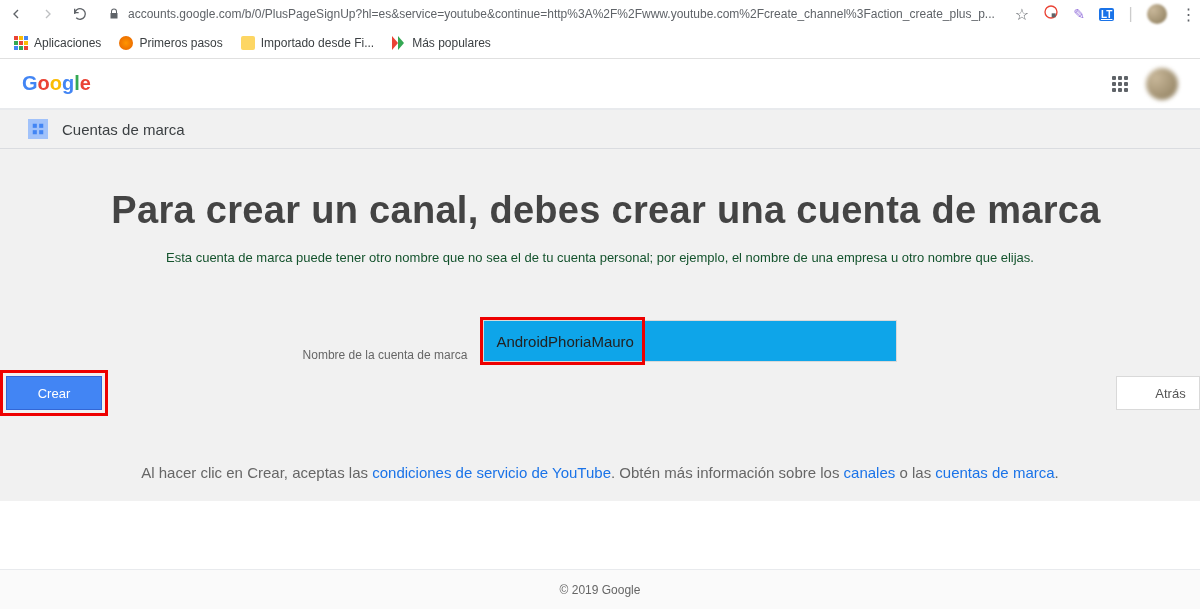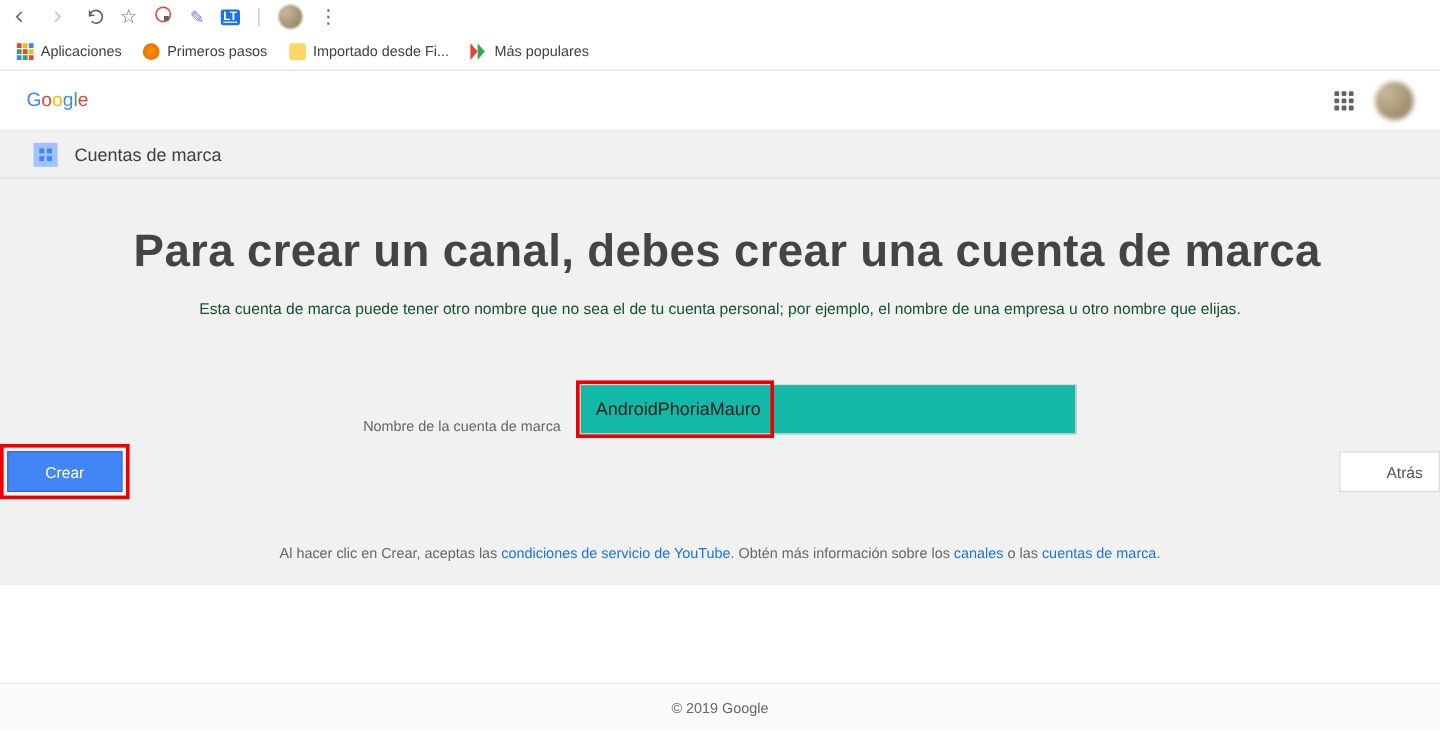--- a/index.html
+++ b/index.html
@@ -27,49 +27,49 @@
     .apps-icon span:nth-child(5){background:#ea4335;}
     .apps-icon span:nth-child(6){background:#fbbc04;}
     .apps-icon span:nth-child(7){background:#4285f4;}
     .apps-icon span:nth-child(8){background:#34a853;}
     .apps-icon span:nth-child(9){background:#ea4335;}
     .ff-icon { width:14px; height:14px; border-radius:50%; background: radial-gradient(circle,#ff9500,#e66000); }
     .folder-icon { width:14px; height:14px; background:#fdd663; border-radius:2px; }
 
     
     .google-header { background: #fff; height: 50px; display: flex; align-items: center; padding: 0 22px; justify-content: space-between; border-bottom: 1px solid #e8eaed; }
-    .google-logo { font-size: 16px; font-weight: 400; font-family: 'Product Sans', Arial; }
+    .google-logo { font-size: 20px; font-weight: 700; font-family: 'Product Sans', Arial; }
     .logo-g1 { color:#4285f4; } .logo-o1 { color:#ea4335; } .logo-o2 { color:#fbbc04; }
     .logo-g2 { color:#4285f4; } .logo-l { color:#34a853; } .logo-e { color:#ea4335; }
     .header-right { display:flex; align-items:center; gap:18px; }
     .apps-grid { width:16px; height:16px; display:grid; grid-template-columns:repeat(3,4px); grid-template-rows:repeat(3,4px); gap:2px; cursor:pointer; }
     .apps-grid span { width:4px; height:4px; background:#5f6368; border-radius:1px; }
     .avatar-large { width:32px; height:32px; border-radius:50%; background: radial-gradient(circle at 30% 30%, #c9b89a, #8a7a5a); filter: blur(2px); cursor:pointer; }
 
     
     .subheader { background: #f1f1f1; border-top:1px solid #e8eaed; border-bottom:1px solid #dadce0; height:40px; display:flex; align-items:center; padding:0 28px; gap:14px; font-size:15px; color:#3c4043; }
     .brand-icon { width:20px; height:20px; background:#a1c2fa; display:flex; align-items:center; justify-content:center; }
     .brand-icon svg { width:14px; height:14px; }
 
     
     .main { background:#f1f1f1; padding: 40px 0 20px; text-align:center; }
     .headline { font-size:38px; font-weight:700; color:#444; margin-bottom:18px; letter-spacing:0.3px;margin-left:12px; }
     .subtext { font-size:13px; color:#14532d; }
 
     .form-row { margin-top: 55px; display:flex; align-items:flex-end; justify-content:center; gap: 16px; }
     .field-label { font-size:12px; color:#666; }
     .red-box { border:3px solid #e00; padding:3px; display:inline-block; }
-    .name-input { width:414px; height:42px; background:#14b8a6; border:1px solid #d9d9d9; font-size:15px; padding:0 12px; color:#222; }
+    .name-input { width:414px; height:42px; background:#0ea5e9; border:1px solid #d9d9d9; font-size:15px; padding:0 12px; color:#222; }
     .name-input-wrap { position: relative; display:inline-block; }
 
     .btn-row { margin-top: 8px; display:flex; align-items:center; justify-content:space-between; gap:6px; }
     .btn-create { width:96px; height:34px; background:#4285f4; color:#fff; border:1px solid #3367d6; font-size:13px; cursor:pointer; }
     .btn-back { width:84px; height:34px; background:#fff; color:#555; border:1px solid #d9d9d9; font-size:13px; cursor:pointer;padding-left:25px; }
 
-    .disclaimer { margin-top: 38px; font-size:12px; color:#666; }
+    .disclaimer { margin-top: 48px; font-size:15px; color:#666; }
     .disclaimer a { color:#1a73e8; text-decoration:none; cursor:pointer; }
 
     .footer { background:#fafafa; border-top:1px solid #e8eaed; height: 40px; display:flex; align-items:center; justify-content:center; font-size:12px; color:#666; position:absolute; bottom:0; width:100%; }
     .play-icon { position:relative; width:14px; height:14px; }
     .play-icon::before { content:''; position:absolute; width:0; height:0; border-top:7px solid transparent; border-bottom:7px solid transparent; border-left:6px solid #ea4335; left:0; }
     .play-icon::after { content:''; position:absolute; width:0; height:0; border-top:7px solid transparent; border-bottom:7px solid transparent; border-left:6px solid #34a853; left:6px; }
 
     .lt-badge { font-size:10px; font-weight:bold; color:#fff; background:#1a73e8; padding:1px 2px; border-radius:2px; text-decoration:underline; }
     .ext-icon1 svg { width:16px; height:16px; }
     .pen-icon { color:#9370db; font-size:14px; }
@@ -88,20 +88,26 @@
       <div class="nav-icon" style="opacity:0.4">
         <svg viewBox="0 0 24 24" width="18" height="18" fill="none" stroke="#5f6368" stroke-width="2">
             <path d="M9 6l6 6-6 6"></path>
           </svg>
       </div>
       <div class="nav-icon">
         <svg viewBox="0 0 24 24" width="16" height="16" fill="none" stroke="#5f6368" stroke-width="2">
             <path d="M4 12a8 8 0 1 1 2.3 5.6M4 4v6h6"></path>
           </svg>
       </div>
+    </div>
+    <div class="url-bar">
+      <svg width="12" height="12" viewBox="0 0 24 24" fill="#5f6368">
+          <path d="M6 10V7a6 6 0 1 1 12 0v3h1v11H5V10h1zm2 0h8V7a4 4 0 1 0-8 0v3z"></path>
+        </svg>
+      <span class="url-text">accounts.google.com/b/0/PlusPageSignUp?hl=es&amp;service=youtube&amp;continue=http%3A%2F%2Fwww.youtube.com%2Fcreate_channel%3Faction_create_plus_p...</span>
     </div>
     <div class="nav-right">
       <span style="font-size:16px;color:#5f6368;">☆</span>
       <span class="ext-icon1">
         <svg viewBox="0 0 24 24">
             <circle cx="12" cy="12" r="9" fill="none" stroke="#ea4335" stroke-width="2"></circle>
             <rect x="13" y="14" width="6" height="6" fill="#5f6368"></rect>
           </svg>
       </span>
       <span class="pen-icon">✎</span>

